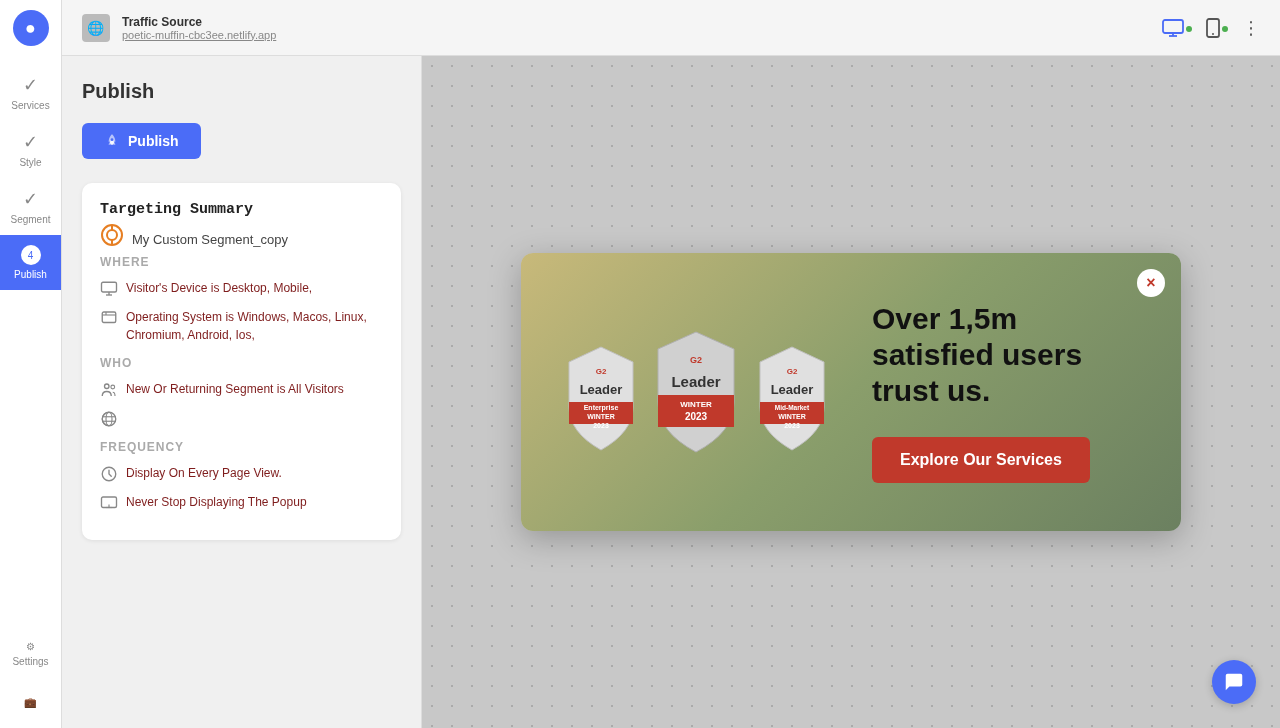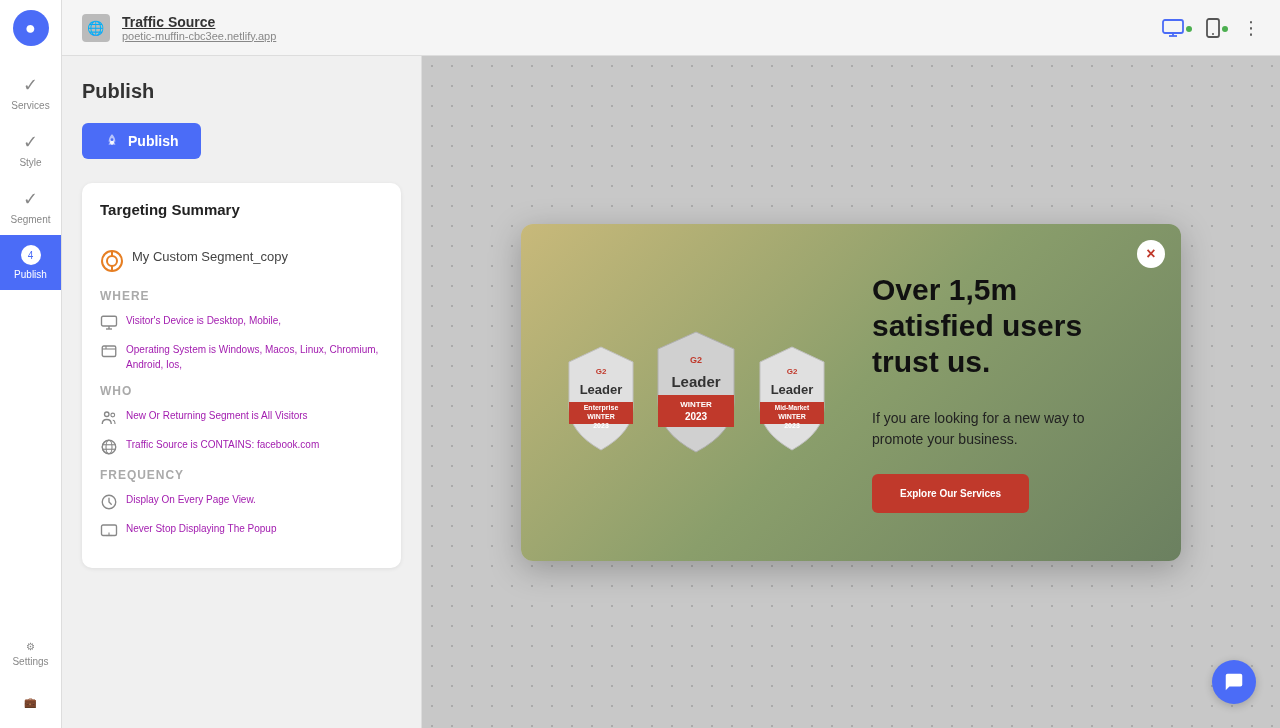--- a/index.html
+++ b/index.html
@@ -51,21 +51,21 @@
     
     .topbar {
       height: 56px; background: #f5f5f5; border-bottom: 1px solid #ddd;
       display: flex; align-items: center; padding: 0 20px; gap: 12px;
     }
     .topbar-site-icon {
       width: 28px; height: 28px; background: #bbb; border-radius: 4px;
       display: flex; align-items: center; justify-content: center; color: #777; font-size: 14px;
     }
     .topbar-title { display: flex; flex-direction: column; }
-    .topbar-name { font-size: 14px; font-weight: 600; color: #333; text-decoration: underline; }
+    .topbar-name { font-size: 12px; font-weight: 600; color: #333; }
     .topbar-url { font-size: 11px; color: #888; text-decoration: underline; }
     .topbar-right { margin-left: auto; display: flex; align-items: center; gap: 14px; }
     .device-btn {
       display: flex; align-items: center; gap: 2px;
       background: none; border: none; cursor: pointer; color: #555;
     }
     .device-btn.active { color: #4b6cf7; }
     .device-dot { width: 6px; height: 6px; border-radius: 50%; background: #4CAF50; margin-top: 2px; }
     .three-dots { font-size: 18px; color: #555; cursor: pointer; }
 
@@ -83,28 +83,28 @@
       padding: 10px 22px; font-size: 14px; font-weight: 600; cursor: pointer;
       display: flex; align-items: center; gap: 8px; margin-bottom: 24px;
     }
     .publish-btn svg { width: 16px; height: 16px; }
 
     
     .targeting-card {
       background: white; border-radius: 10px; padding: 18px;
       box-shadow: 0 1px 4px rgba(0,0,0,0.08);
     }
-    .targeting-title { font-size: 15px; font-weight: 700; color: #222; margin-bottom: 31px; }
-    .segment-row { display: flex; align-items: flex-start; gap: 8px; margin-bottom: 16px; }
+    .targeting-title { font-size: 15px; font-weight: 700; color: #222; margin-bottom: 5px; font-family: Liberation Mono, monospace; }
+    .segment-row { display: flex; align-items: flex-end; gap: 8px; margin-bottom: 8px; }
     .segment-icon { width: 24px; height: 24px; }
     .segment-name { font-size: 13px; font-weight: 500; color: #444; }
     .section-label { font-size: 12px; font-weight: 700; color: #aaa; letter-spacing: 0.08em; text-transform: uppercase; margin-bottom: 10px; }
     .rule-row { display: flex; align-items: flex-start; gap: 8px; margin-bottom: 10px; }
     .rule-icon { width: 18px; height: 18px; margin-top: 1px; flex-shrink: 0; }
-    .rule-text { font-size: 10px; color: #a21caf; line-height: 1.5; }
+    .rule-text { font-size: 12px; color: #7f1d1d; line-height: 1.5; }
     .section-gap { margin-top: 12px; }
 
     
     .preview-area {
       flex: 1; background: #c8c8c8; position: relative; display: flex; align-items: center; justify-content: center;
       background-image: radial-gradient(#aaa 1px, transparent 1px);
       background-size: 20px 20px;
     }
 
     
@@ -119,21 +119,21 @@
       width: 28px; height: 28px; background: white; border-radius: 50%;
       display: flex; align-items: center; justify-content: center;
       cursor: pointer; color: #c0392b; font-size: 16px; font-weight: bold;
     }
     .popup-badges { display: flex; gap: 8px; align-items: flex-end; flex-shrink: 0; }
     .popup-content { flex: 1; }
     .popup-headline { font-size: 30px; font-weight: 800; color: #111; line-height: 1.2; margin-bottom: 28px; }
     .popup-subtext { font-size: 14px; color: #222; margin-bottom: 24px; line-height: 1.5; }
     .popup-cta {
       background: #c0392b; color: white; border: none; border-radius: 6px;
-      padding: 14px 28px; font-size: 10px; font-weight: 600; cursor: pointer;
+      padding: 14px 28px; font-size: 16px; font-weight: 600; cursor: pointer;
     }
 
     
     .chat-bubble {
       position: absolute; bottom: 24px; right: 24px;
       width: 44px; height: 44px; background: #4b6cf7; border-radius: 50%;
       display: flex; align-items: center; justify-content: center; color: white; font-size: 20px;
       box-shadow: 0 2px 8px rgba(0,0,0,0.2); cursor: pointer;
     }
 
@@ -259,21 +259,20 @@
           <span class="rule-text">New Or Returning Segment is All Visitors</span>
         </div>
         <div class="rule-row">
           <svg class="rule-icon" viewBox="0 0 24 24" fill="none">
             <circle cx="12" cy="12" r="9" stroke="#888" stroke-width="1.8"></circle>
             <path d="M12 3a9 9 0 000 18" stroke="#888" stroke-width="1.5"></path>
             <ellipse cx="12" cy="12" rx="4" ry="9" stroke="#888" stroke-width="1.5"></ellipse>
             <line x1="3" y1="9" x2="21" y2="9" stroke="#888" stroke-width="1.5"></line>
             <line x1="3" y1="15" x2="21" y2="15" stroke="#888" stroke-width="1.5"></line>
           </svg>
-          <span class="rule-text">Traffic Source is CONTAINS: facebook.com</span>
         </div>
 
         <div class="section-label section-gap">FREQUENCY</div>
         <div class="rule-row">
           <svg class="rule-icon" viewBox="0 0 24 24" fill="none">
             <circle cx="12" cy="12" r="9" stroke="#888" stroke-width="1.8"></circle>
             <polyline points="12,7 12,12 15,15" stroke="#888" stroke-width="1.8" stroke-linecap="round"></polyline>
           </svg>
           <span class="rule-text">Display On Every Page View.</span>
         </div>
@@ -320,21 +319,20 @@
             <text x="40" y="52" text-anchor="middle" font-size="13" fill="#333" font-weight="800">Leader</text>
             <rect x="8" y="60" width="64" height="22" fill="#c0392b"></rect>
             <text x="40" y="68" text-anchor="middle" font-size="6.5" fill="white" font-weight="bold">Mid-Market</text>
             <text x="40" y="77" text-anchor="middle" font-size="7" fill="white" font-weight="bold">WINTER</text>
             <text x="40" y="86" text-anchor="middle" font-size="7" fill="white" font-weight="bold">2023</text>
           </svg>
         </div>
 
         <div class="popup-content">
           <div class="popup-headline">Over 1,5m satisfied users trust us.</div>
-          <div class="popup-subtext">If you are looking for a new way to promote your business.</div>
           <button class="popup-cta">Explore Our Services</button>
         </div>
       </div>
 
       <div class="chat-bubble">
         <svg width="22" height="22" viewBox="0 0 24 24" fill="white">
           <path d="M21 15a2 2 0 01-2 2H7l-4 4V5a2 2 0 012-2h14a2 2 0 012 2z"></path>
         </svg>
       </div>
     </div>

